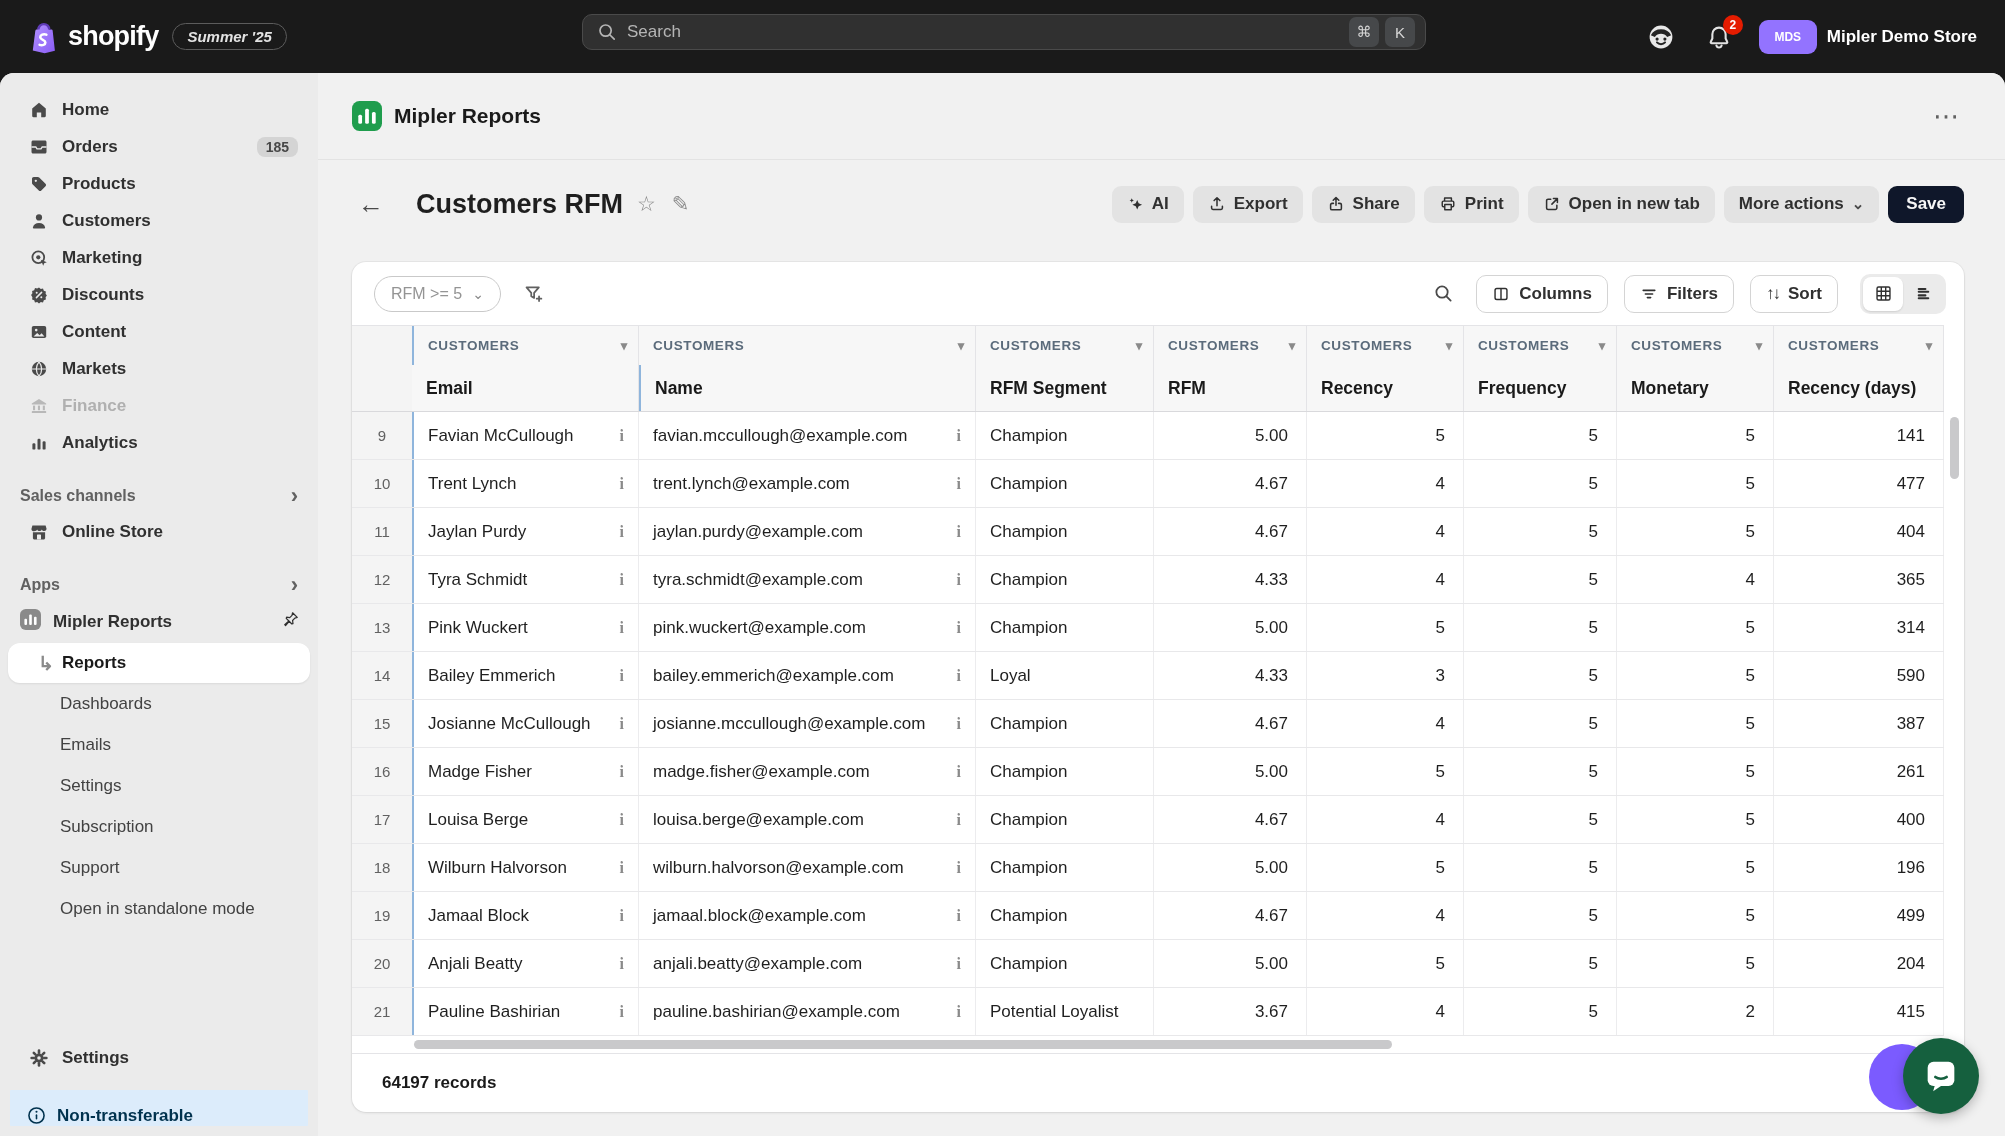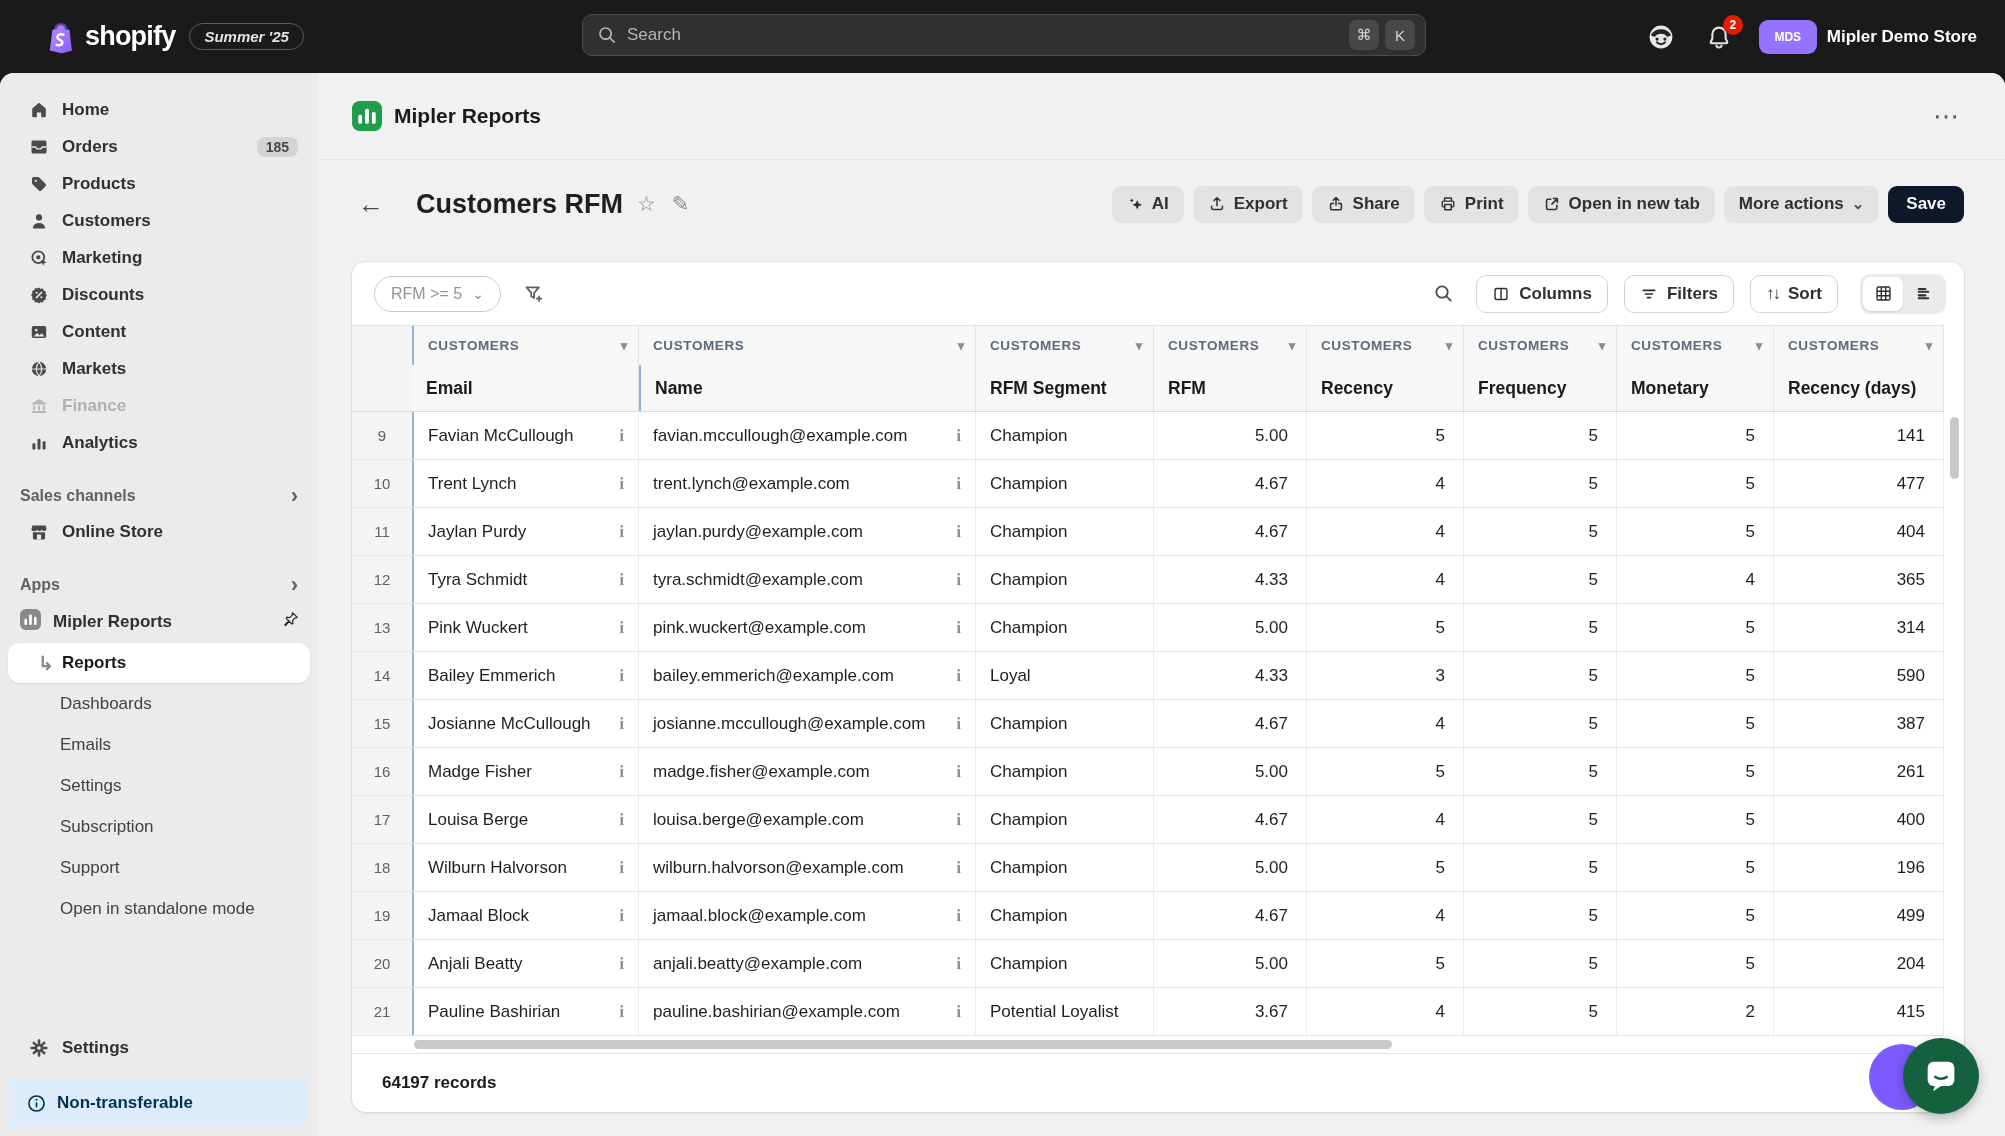--- a/index.html
+++ b/index.html
@@ -2,25 +2,25 @@
 <html><head>
 <meta charset="utf-8">
 <style>
   * { margin:0; padding:0; box-sizing:border-box; }
   html,body { width:2005px; height:1136px; overflow:hidden; }
   body { font-family:"Liberation Sans", sans-serif; background:#1a1a1a; color:#303030; }
   .stage { position:relative; width:2005px; height:1136px; }
 
   
   .topbar { position:absolute; top:0; left:0; right:0; height:73px; background:#1a1a1a; display:flex; align-items:center; }
-  .tb-left { display:flex; align-items:center; gap:14px; padding-left:26px;margin-left:17px; }
+  .tb-left { display:flex; align-items:center; gap:14px; padding-left:26px; }
   .logo { display:flex; align-items:center; gap:8px; }
   .logo-word { color:#fff; font-size:27px; font-weight:700; letter-spacing:-0.8px; }
   .version-badge { border:1px solid #5c5c5c; color:#e3e3e3; border-radius:16px; padding:4px 14px; font-size:15px; font-style:italic; font-weight:600; }
-  .tb-search { position:absolute; left:582px; top:14px; width:844px; height:42px; background:#303030; border:1px solid #4a4a4a; border-radius:10px; display:flex; align-items:center; gap:10px; padding:0 10px 0 14px; cursor:text; }
+  .tb-search { position:absolute; left:582px; top:14px; width:844px; height:36px; background:#303030; border:1px solid #4a4a4a; border-radius:10px; display:flex; align-items:center; gap:10px; padding:0 10px 0 14px; cursor:text; }
   .tb-search .ph { color:#b5b5b5; font-size:17px; flex:1; }
   .keys { display:flex; gap:6px; }
   .keys kbd { font-family:"Liberation Sans",sans-serif; background:#46484a; color:#d6d6d6; border-radius:7px; min-width:30px; height:30px; display:flex; align-items:center; justify-content:center; font-size:15px; }
   .tb-right { margin-left:auto; display:flex; align-items:center; gap:22px; padding-right:28px; }
   .tb-iconbtn { position:relative; width:36px; height:36px; display:flex; align-items:center; justify-content:center; cursor:pointer; }
   .noti-badge { position:absolute; top:-4px; right:-6px; background:#e51c00; color:#fff; font-size:12px; font-weight:700; min-width:20px; height:20px; border-radius:10px; display:flex; align-items:center; justify-content:center; padding:0 5px; }
   .store-chip { display:flex; align-items:center; gap:10px; cursor:pointer; }
   .store-avatar { width:58px; height:34px; border-radius:9px; background:#9373ff; color:#fff; font-size:12px; font-weight:700; display:flex; align-items:center; justify-content:center; }
   .store-name { color:#fff; font-size:17px; font-weight:600; }
 
@@ -35,21 +35,21 @@
   .nav-item.disabled .nicon { color:#b8b8b8; }
   .nbadge { margin-left:auto; background:#d4d4d4; color:#474747; border-radius:8px; font-size:14px; font-weight:600; padding:2px 9px; }
   .nav-section { height:34px; margin-top:18px; display:flex; align-items:center; padding:0 20px; font-size:16px; font-weight:700; color:#616161; }
   .nav-section .chev { margin-left:auto; font-size:22px; color:#616161; cursor:pointer; line-height:0; }
   .nav-app { height:40px; display:flex; align-items:center; gap:12px; padding:0 18px 0 20px; font-size:17px; font-weight:600; cursor:pointer; }
   .nav-app .pin { margin-left:auto; color:#303030; }
   .nav-sub { height:40px; display:flex; align-items:center; padding:0 12px 0 52px; font-size:17px; color:#424242; cursor:pointer; margin:1px 8px; border-radius:12px; }
   .nav-sub.active { background:#fff; font-weight:700; color:#1a1a1a; box-shadow:0 1px 2px rgba(0,0,0,.08); padding-left:30px; gap:8px; }
   .branch { color:#8a8a8a; font-size:19px; }
   .sb-bottom { margin-top:auto; padding-bottom:10px; }
-  .sb-banner { margin:14px 10px 0; height:46px; background:#dcecfb; border-radius:1px; display:flex; align-items:center; gap:10px; padding:0 16px; color:#00324e; font-size:17px; font-weight:600; cursor:pointer; }
+  .sb-banner { margin:14px 10px 0; height:36px; background:#dcecfb; border-radius:1px; display:flex; align-items:flex-end; gap:10px; padding:0 16px; color:#00324e; font-size:17px; font-weight:600; cursor:pointer; }
 
   
   .content { flex:1; position:relative; background:#f1f1f1; }
   .app-header { height:87px; display:flex; align-items:center; gap:12px; padding:0 44px 0 34px; border-bottom:1px solid #e3e3e3; }
   .app-icon { width:30px; height:30px; flex-shrink:0; }
   .app-title { font-size:21px; font-weight:700; color:#1a1a1a; }
   .app-ellipsis { margin-left:auto; font-size:26px; color:#616161; letter-spacing:2px; cursor:pointer; }
   .page-row { margin:16px 41px 0 34px; height:56px; display:flex; align-items:center; }
   .back-arrow { font-size:26px; color:#4a4a4a; cursor:pointer; padding:0 10px 0 6px; }
   .page-title { font-size:27px; font-weight:700; color:#1f1f1f; margin:0 6px 0 22px; }

